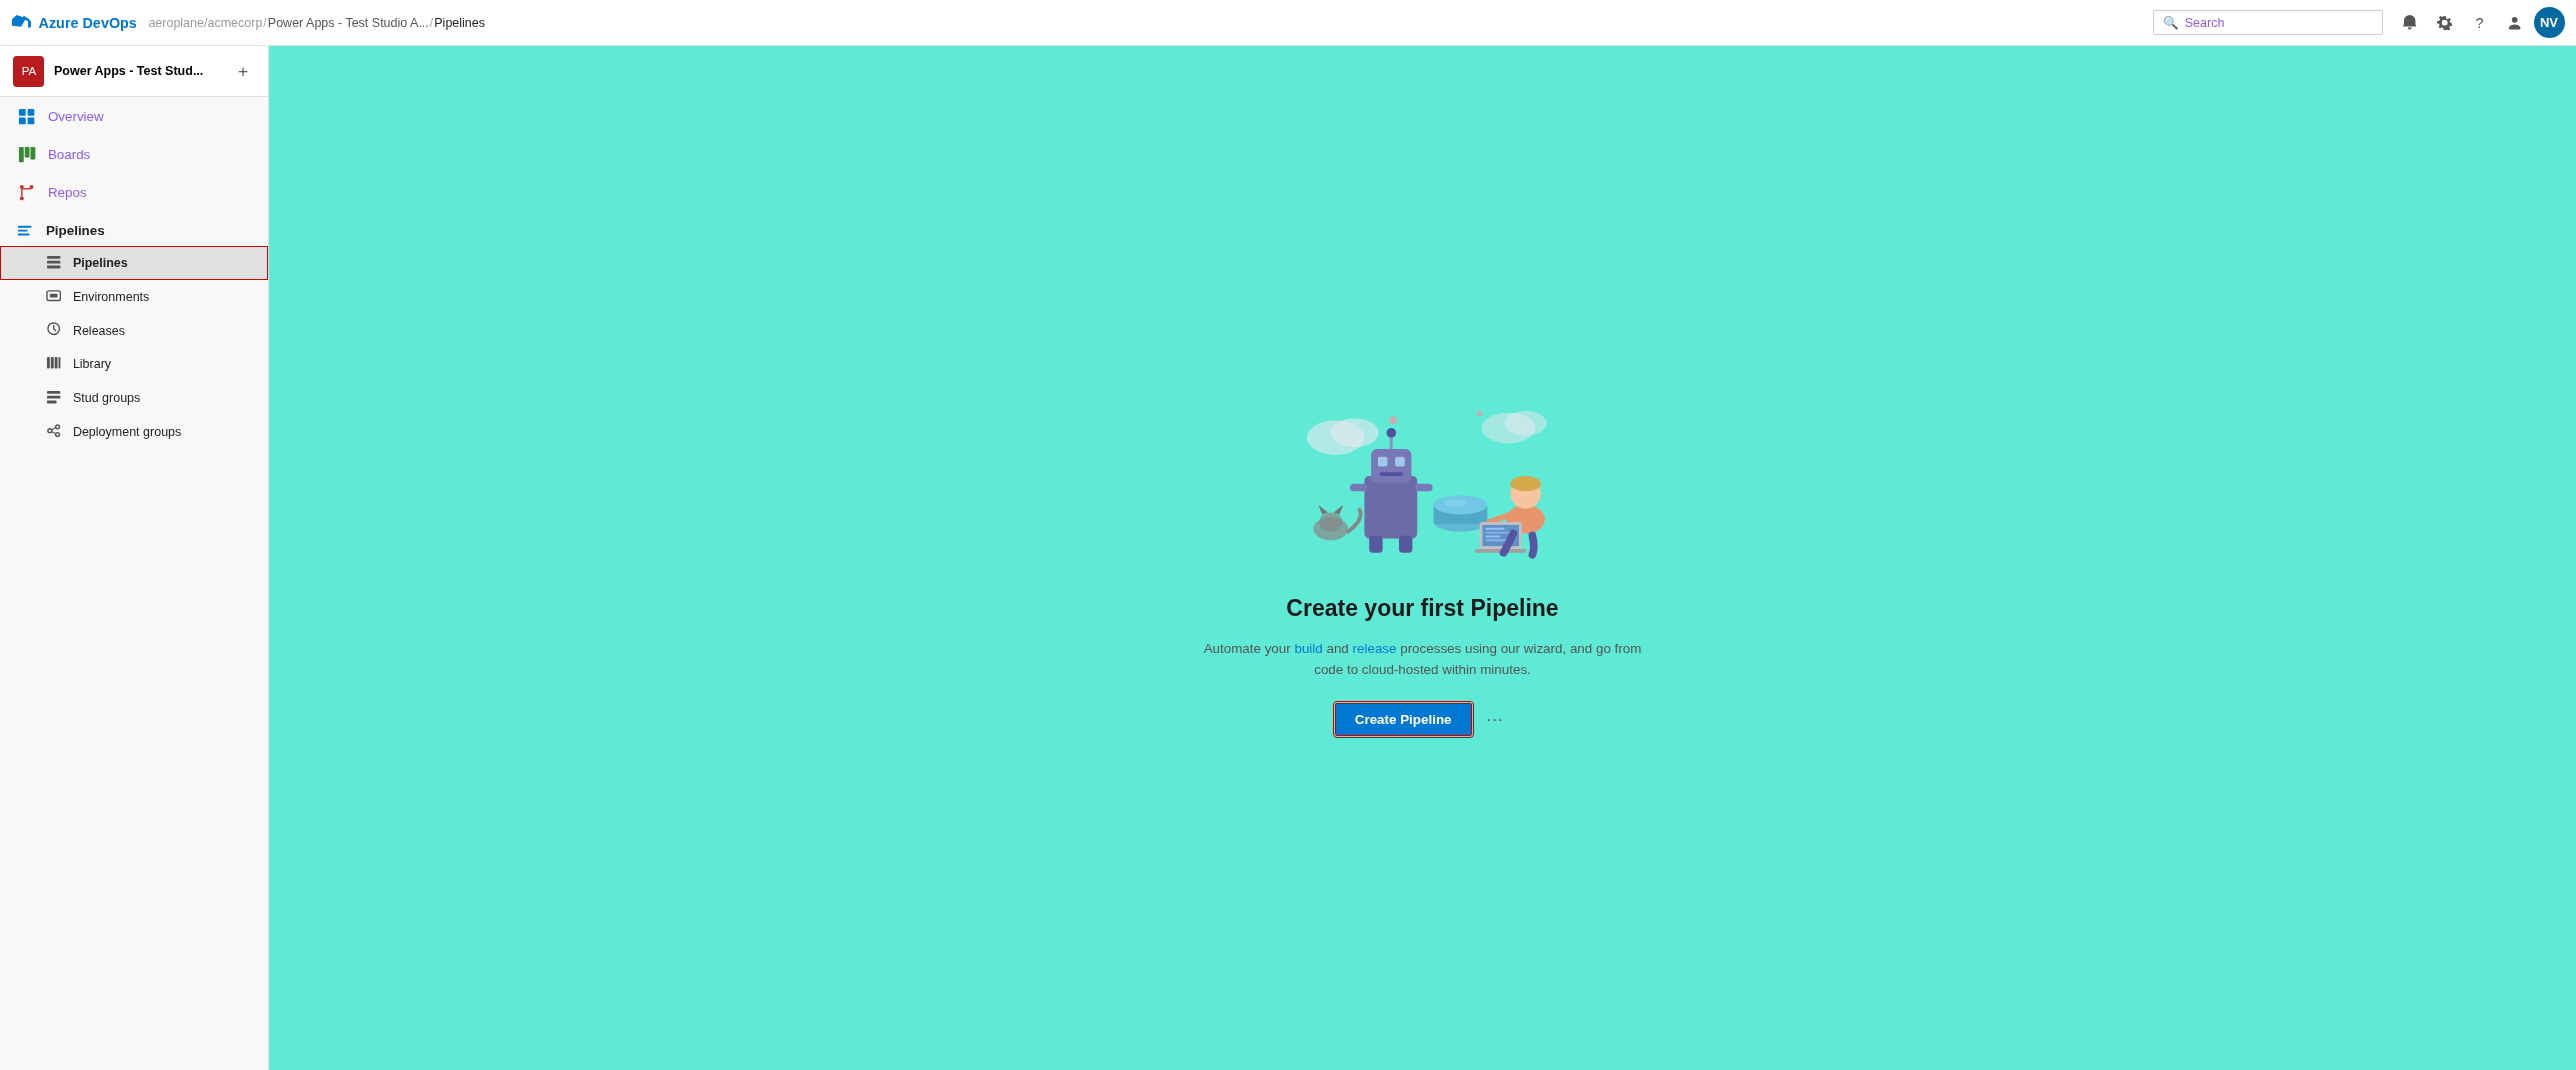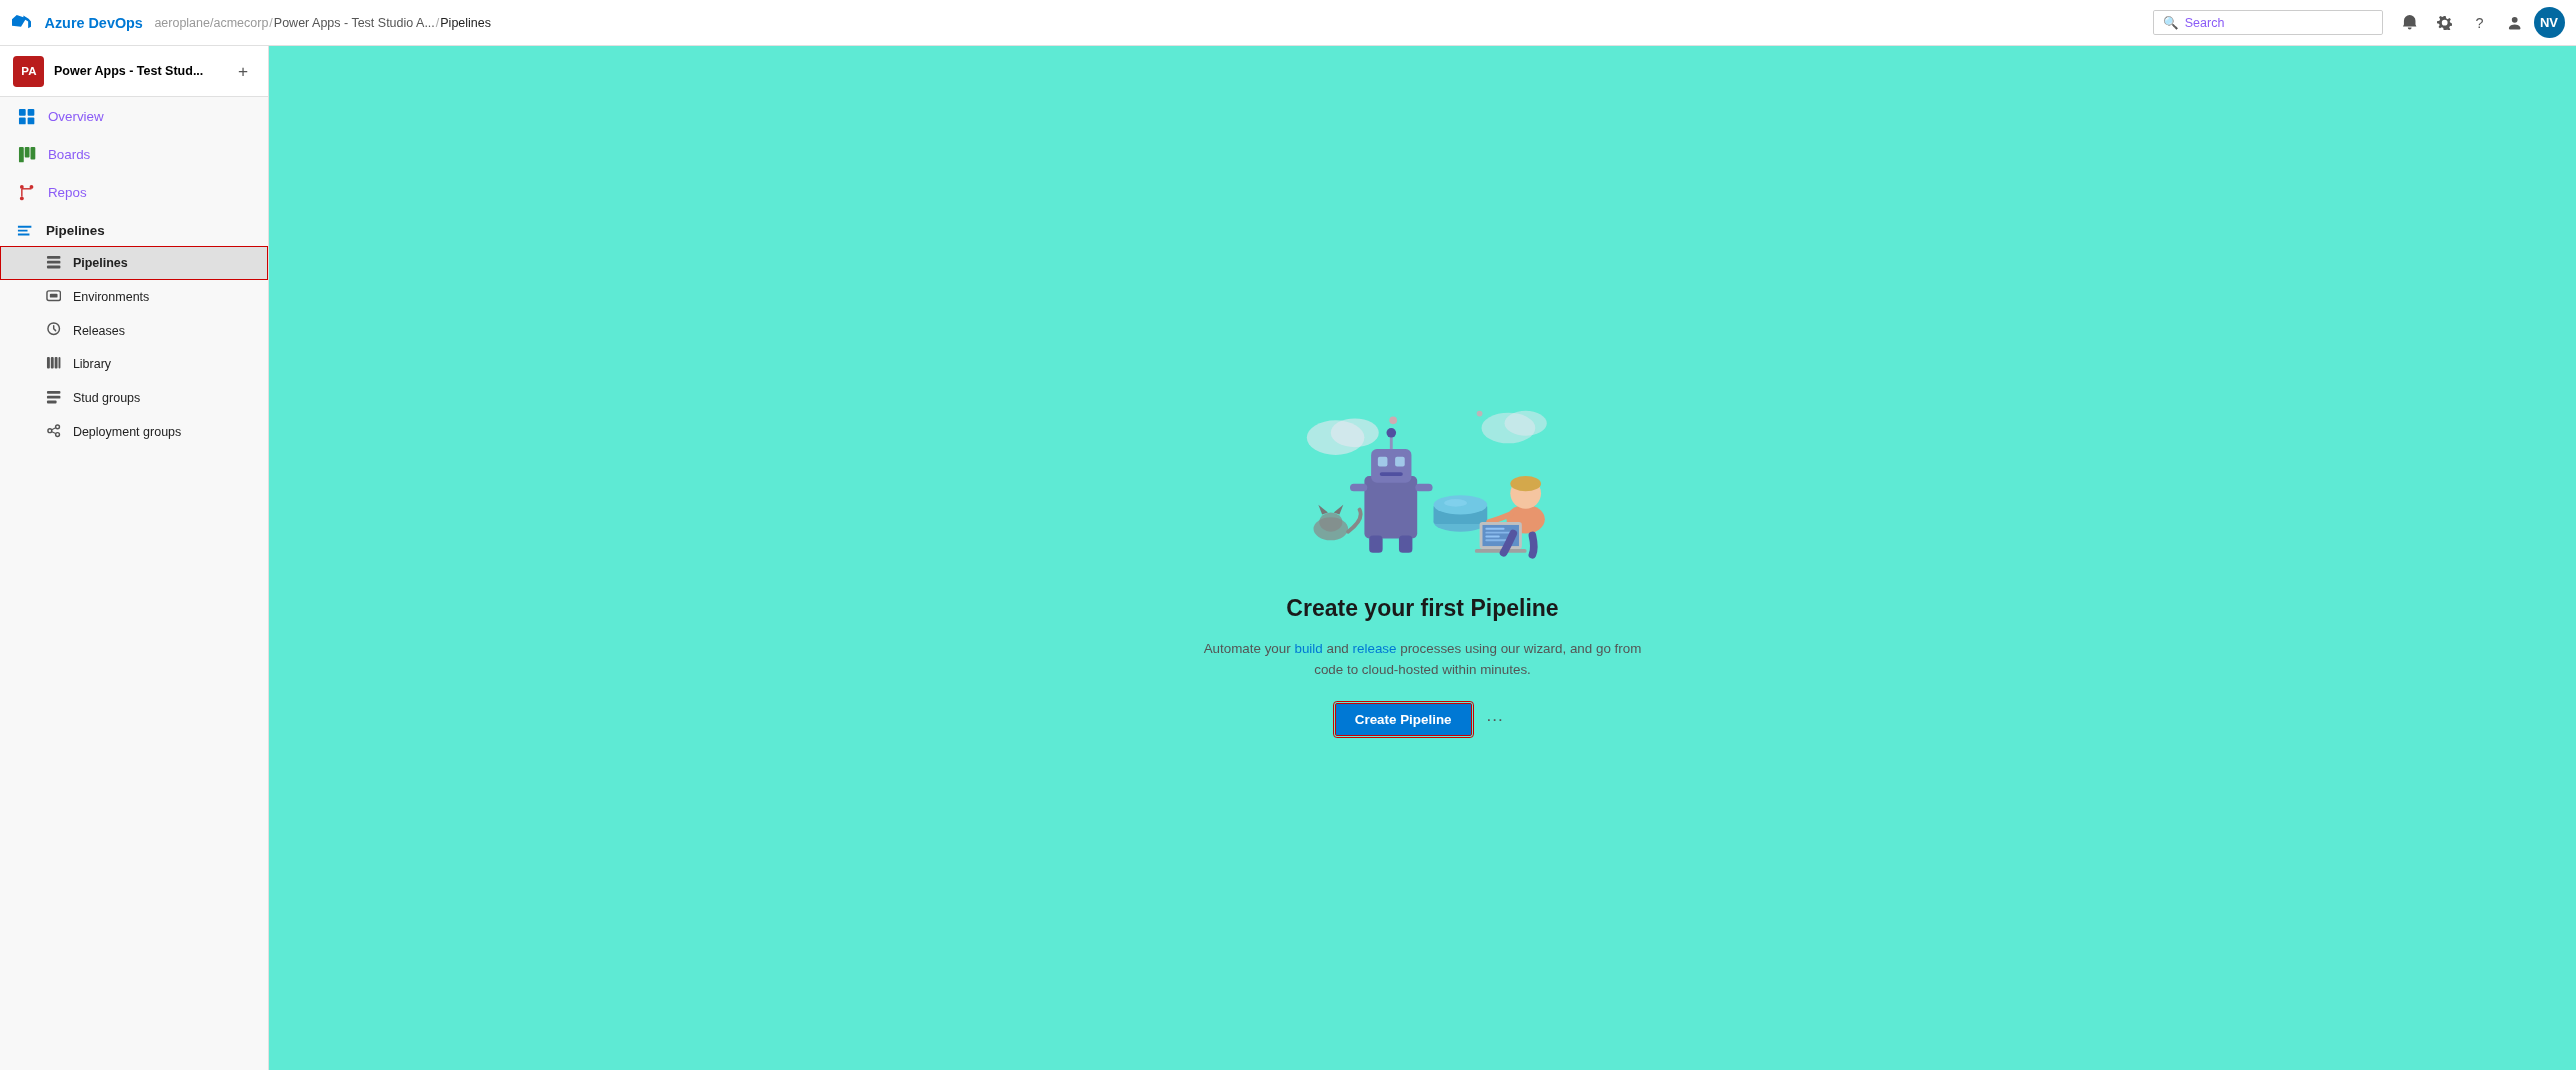--- a/index.html
+++ b/index.html
@@ -13,21 +13,21 @@
       display: flex;
       align-items: center;
       padding: 0 11.5px;
       gap: 11.5px;
       flex-shrink: 0;
       z-index: 10;
     }
     .top-nav-logo {
       display: flex;
       align-items: center;
-      gap: 14px;
+      gap: 8px;
       color: #0078d4;
       font-weight: 600;
       font-size: 14.4px;
       white-space: nowrap;
     }
     .top-nav-logo svg { width: 19px; height: 19px; }
     .top-nav-breadcrumb {
       display: flex;
       align-items: flex-start;
       gap: 1px;
@@ -101,21 +101,21 @@
       border-bottom: 1px solid #e0e0e0;
       background: #fff;
     }
     .project-avatar {
       width: 31px; height: 31px;
       background: #b91c1c;
       color: #fff;
       border-radius: 3.8px;
       display: flex; align-items: center; justify-content: center;
       font-size: 11.5px;
-      font-weight: 700;
+      font-weight: 400;
       flex-shrink: 0;
     }
     .project-name {
       font-weight: 600;
       font-size: 12.5px;
       flex: 1;
       overflow: hidden;
       text-overflow: ellipsis;
       white-space: nowrap;
     }

